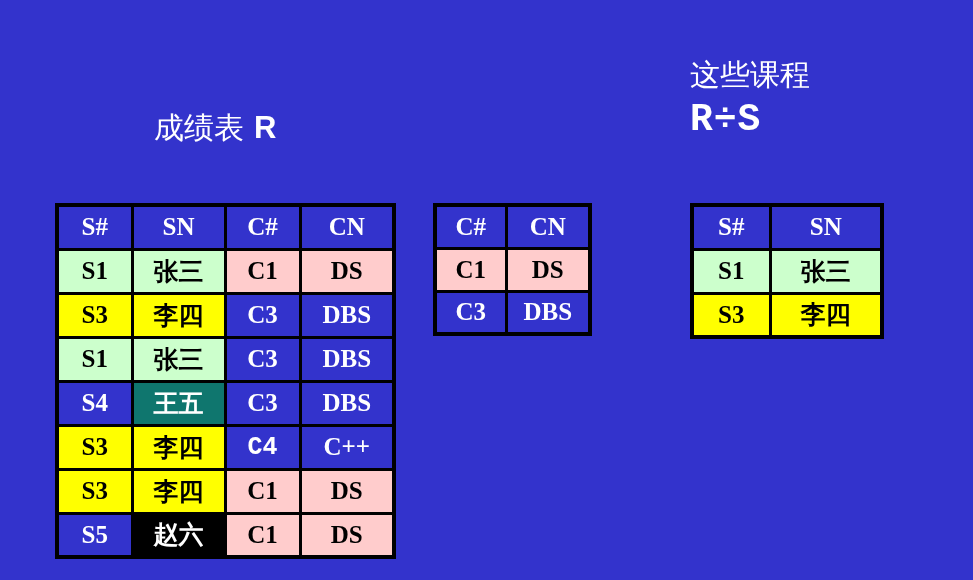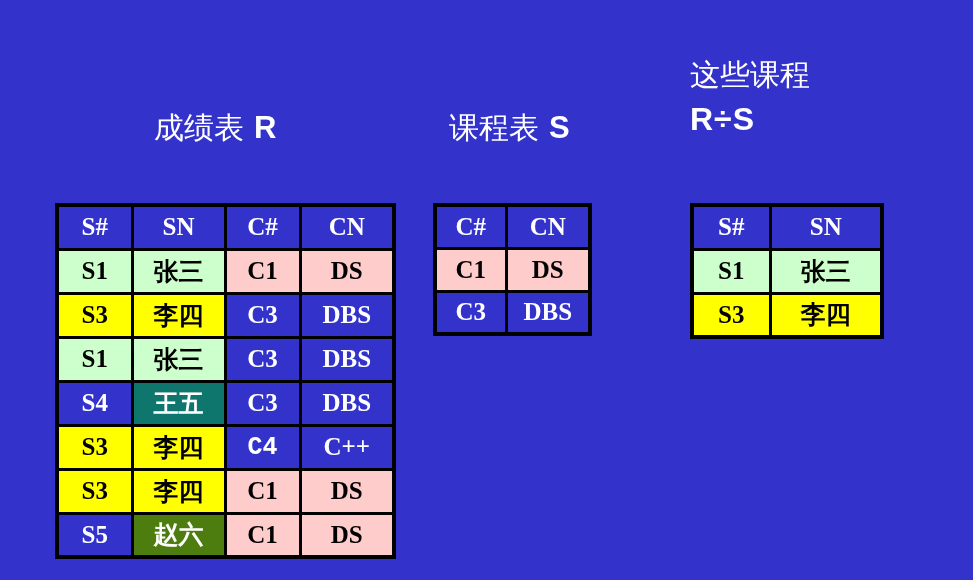--- a/index.html
+++ b/index.html
@@ -20,23 +20,23 @@
   .title .latin {
     font-family: "Liberation Sans", "DejaVu Sans", sans-serif;
     font-weight: bold;
     margin-left: 10px;
     font-size: 31px;
   }
   #title-r { left: 126px; top: 108px; margin-left: 28px; }
   #title-s { left: 449px; top: 108px; }
   #title-result { left: 690px; top: 52px; line-height: 45px; }
   #title-result .formula {
-    font-family: Liberation Sans, sans-serif;
+    font-family: Liberation Mono, monospace;
     font-weight: bold;
-    font-size: 32px;
+    font-size: 38px;
     letter-spacing: 1px;
   }
   
   table {
     position: absolute;
     border-collapse: collapse;
     table-layout: fixed;
     border: 4px solid #000000;
   }
   td, th {
@@ -57,23 +57,20 @@
 </style>
 </head>
 <body>
 
 <div class="slide" style="background-color: rgb(51, 51, 204);">
 
   <div class="title" id="title-r">
     <span>成绩表</span><span class="latin">R</span>
   </div>
 
-  <div class="title" id="title-s">
-    <span>课程表</span><span class="latin">S</span>
-  </div>
 
   <div class="title" id="title-result">
     <div>这些课程</div>
     <div class="formula">R÷S</div>
   </div>
 
   <table id="table-r">
     <colgroup>
         <col style="width:75px">
         <col style="width:93px">
@@ -118,21 +115,21 @@
       <td style="background-color: rgb(51, 51, 204); color: rgb(255, 255, 255);">C++</td>
     </tr>
     <tr>
       <td style="background-color: rgb(255, 255, 0); color: rgb(0, 0, 0);">S3</td>
       <td style="background-color: rgb(255, 255, 0); color: rgb(0, 0, 0);">李四</td>
       <td style="background-color: rgb(255, 204, 204); color: rgb(0, 0, 0);">C1</td>
       <td style="background-color: rgb(255, 204, 204); color: rgb(0, 0, 0);">DS</td>
     </tr>
     <tr>
       <td style="background-color: rgb(51, 51, 204); color: rgb(255, 255, 255);">S5</td>
-      <td style="background-color: #4d7c0f; color: rgb(255, 255, 255);">赵六</td>
+      <td style="background-color: #000000; color: rgb(255, 255, 255);">赵六</td>
       <td style="background-color: rgb(255, 204, 204); color: rgb(0, 0, 0);">C1</td>
       <td style="background-color: rgb(255, 204, 204); color: rgb(0, 0, 0);">DS</td>
     </tr>
   </tbody>
     </table>
 
   <table id="table-s">
     <colgroup>
         <col style="width:71px">
         <col style="width:84px">

